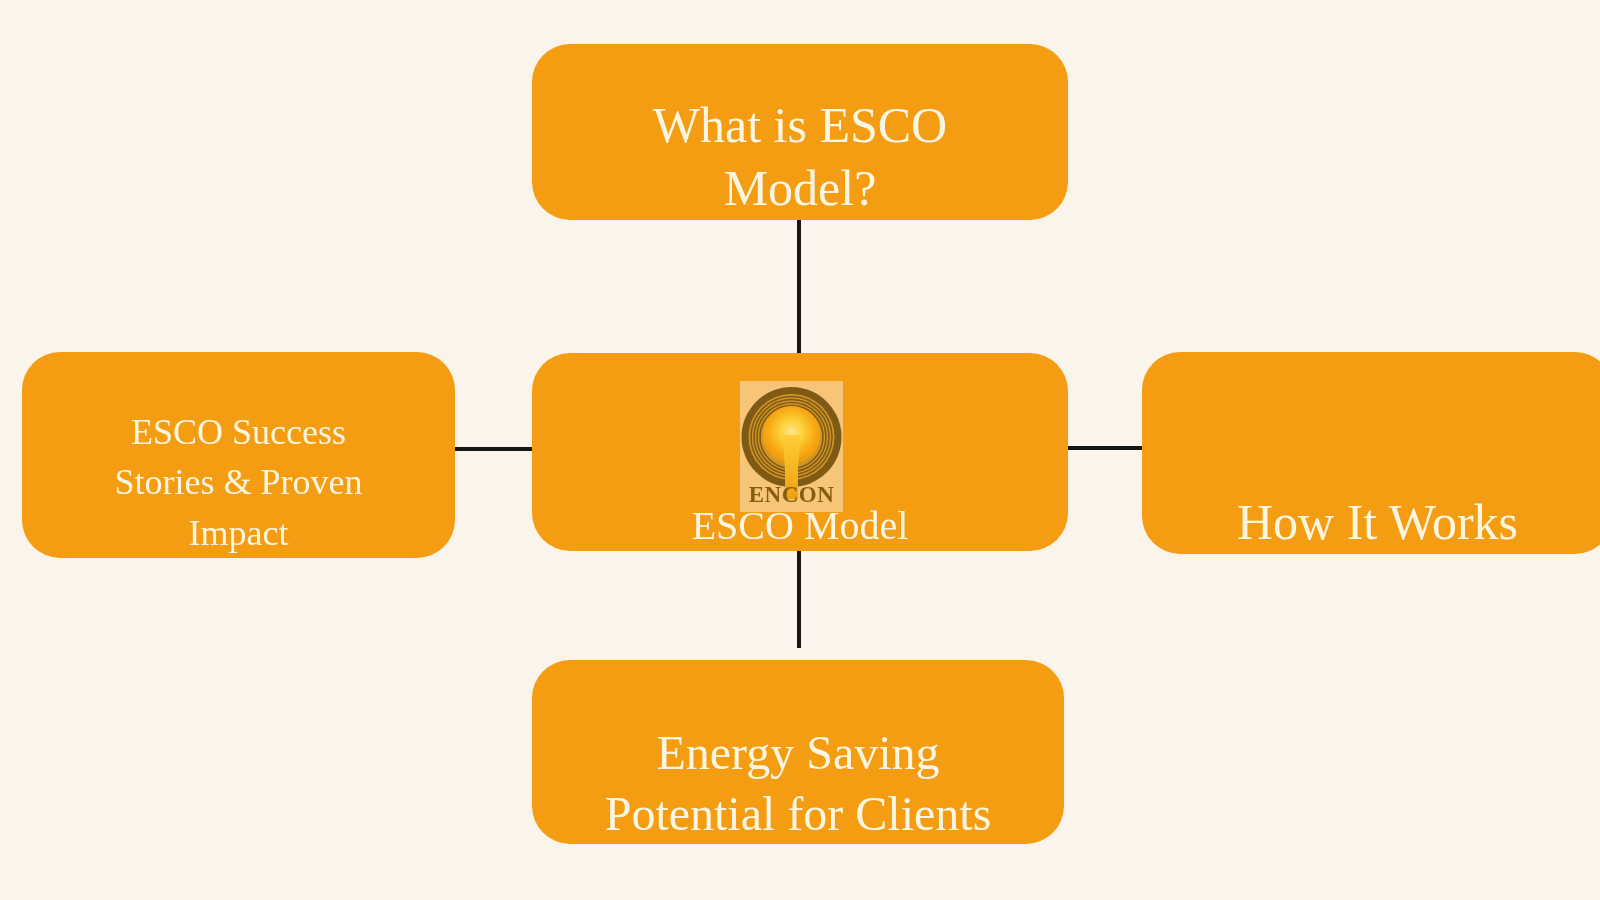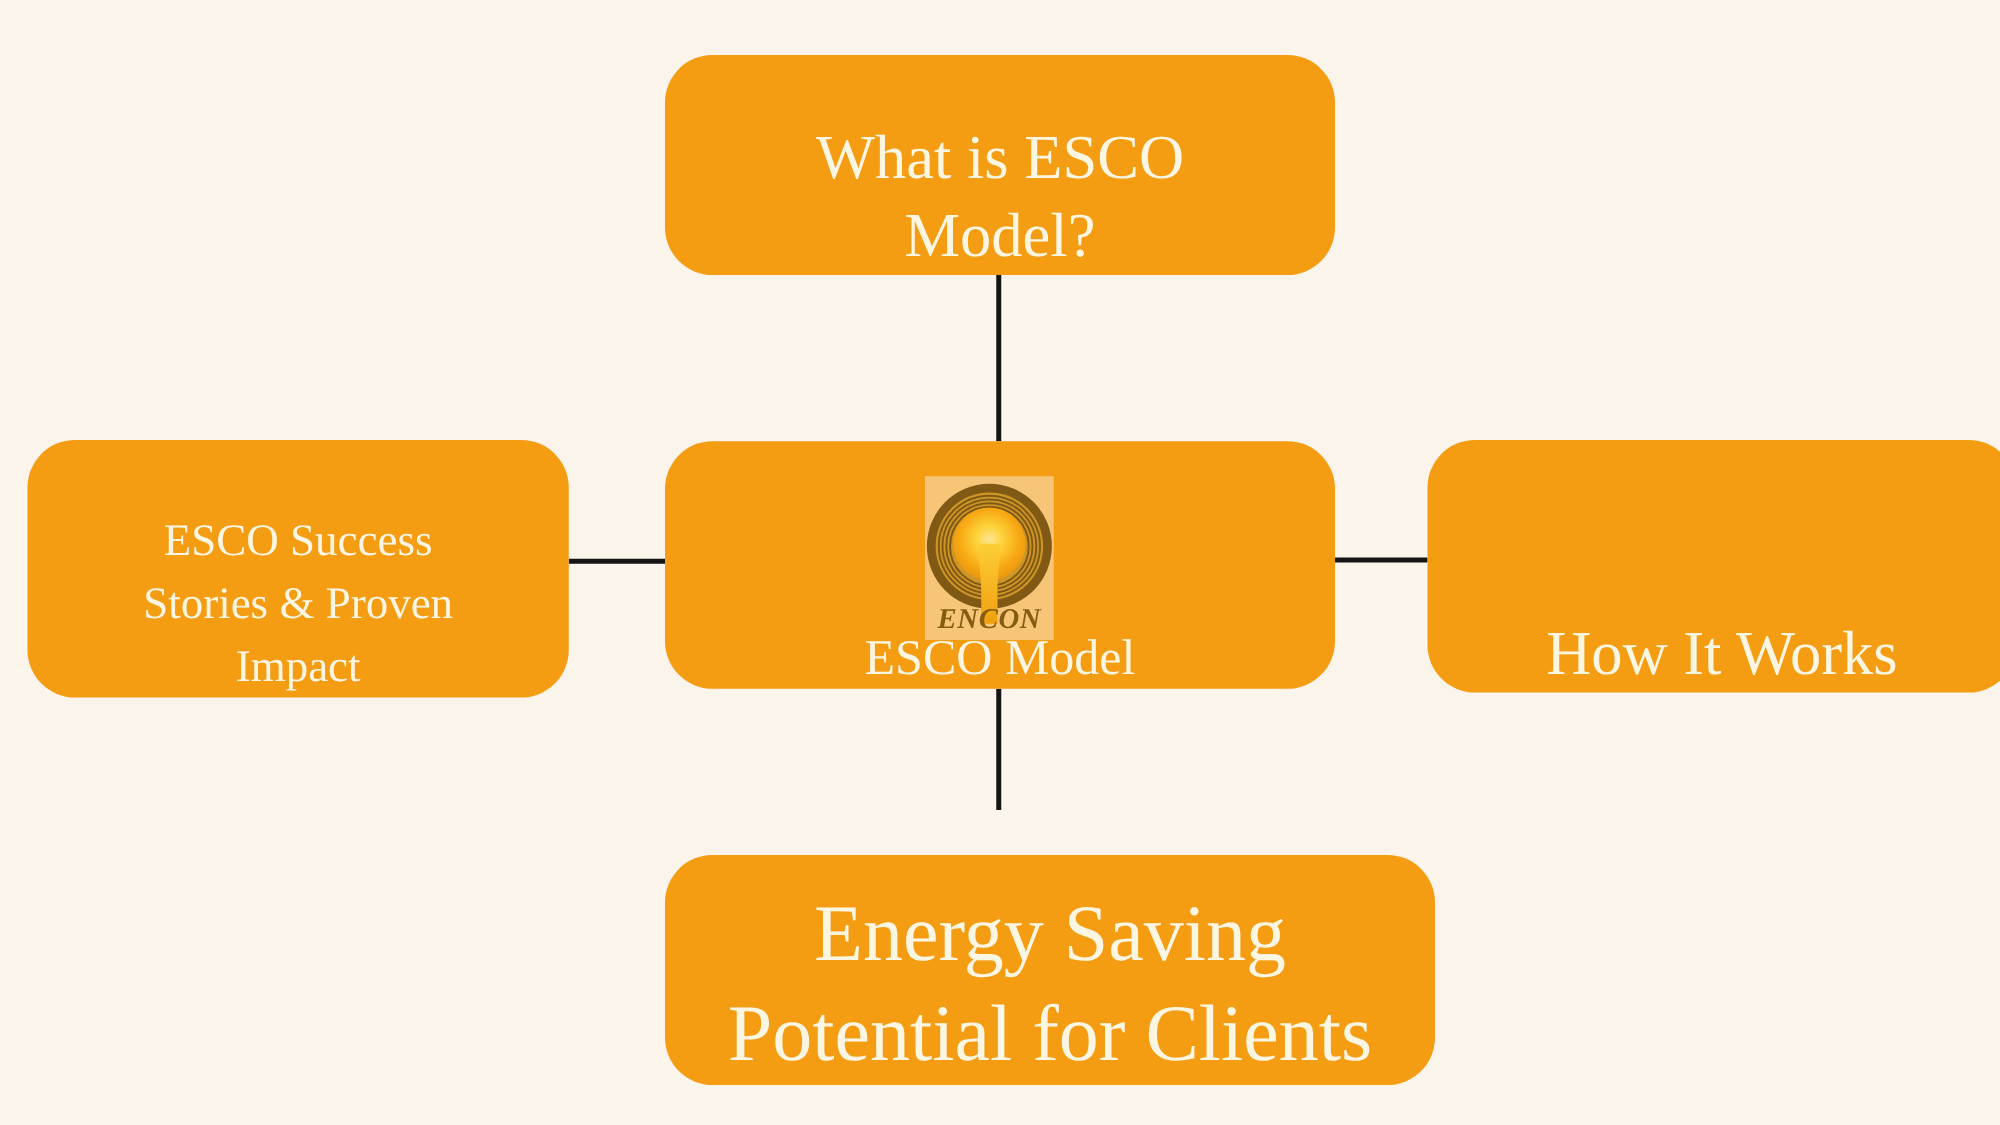--- a/index.html
+++ b/index.html
@@ -10,32 +10,32 @@
   html,body{width:1600px;height:900px;overflow:hidden}
   body{background:var(--bg);font-family:"Liberation Serif","DejaVu Serif",serif;position:relative}
   .node{
     position:absolute;background:var(--orange);border-radius:38px;
     display:flex;align-items:flex-end;justify-content:center;text-align:center;
     color:var(--node-text);z-index:1;
   }
   .node .label{white-space:pre-line;line-height:1.26;}
   #node-top   {left:532px;top:44px;width:536px;height:176px;font-size:50px}
   #node-center{left:532px;top:353px;width:536px;height:198px;font-size:40px}
-  #node-bottom{left:532px;top:684px;width:616px;height:184px;font-size:64px}
+  #node-bottom{left:532px;top:660px;width:532px;height:184px;font-size:48px}
   #node-left  {left:22px;top:352px;width:433px;height:206px;font-size:36px}
   #node-left .label{line-height:1.4}
   #node-right {left:1142px;top:352px;width:471px;height:202px;font-size:50px}
   .connector{position:absolute;background:var(--line);z-index:0}
   #connector-top   {left:797px;top:220px;width:4px;height:133px}
   #connector-bottom{left:797px;top:551px;width:4px;height:97px}
   #connector-left  {left:455px;top:447px;width:77px;height:4px}
   #connector-right {left:1068px;top:446px;width:74px;height:4px}
   #logo{
     position:absolute;left:740px;top:381px;width:103px;height:131px;
-    background:var(--logo-bg);opacity:0.84;z-index:2;font-style:italic;
+    background:var(--logo-bg);opacity:0.84;z-index:2;
   }
   #logo svg{display:block}
   #logo-text{
     position:absolute;left:0;top:101px;width:103px;text-align:center;
     font-weight:bold;font-size:23px;letter-spacing:.5px;color:var(--logo-text);
   }
 </style>
 </head>
 <body>
 

